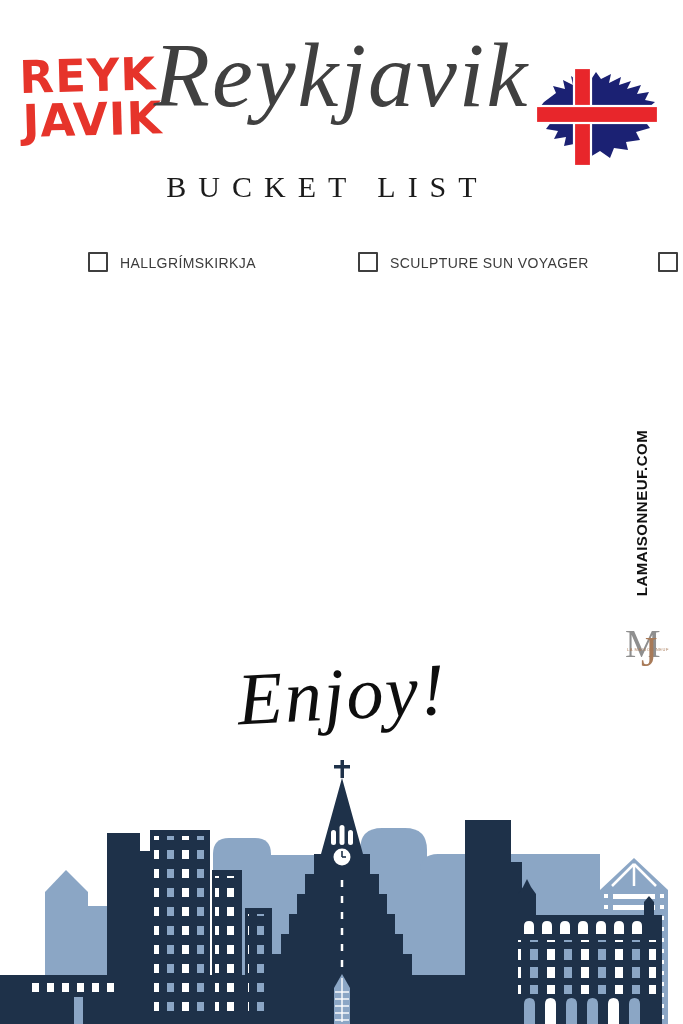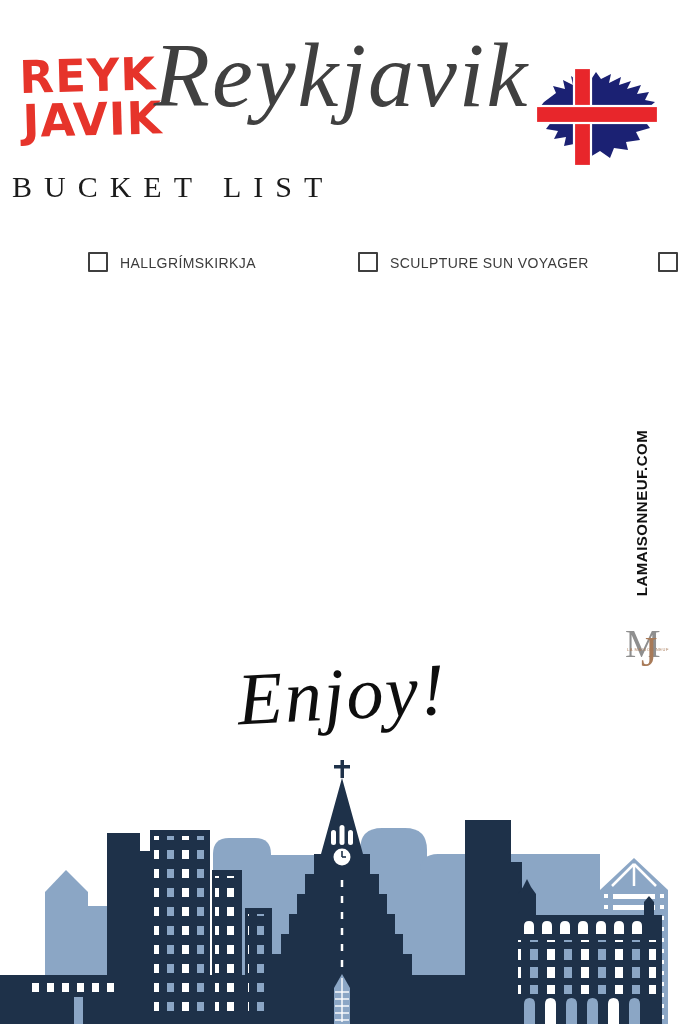--- a/index.html
+++ b/index.html
@@ -15,21 +15,21 @@
   }
   .logo-reyk .l1 { font-size:45px; display:block; }
   .logo-reyk .l2 { font-size:45px; display:block; margin-left:2px; }
 
   .script-title {
     position:absolute; left:50%; top:22px; transform:translateX(-50%);
     font-family:"Liberation Serif", serif; font-style:italic; font-weight:normal;
     font-size:92px; color:#404040; white-space:nowrap; letter-spacing:2px;
   }
   .bucket-sub {
-    position:absolute; left:0; right:40px; top:170px; text-align:left;
+    position:absolute; left:0; right:40px; top:170px; text-align:center;
     font-family:"Liberation Serif", serif; font-size:30px; color:#1b1b1b;
     letter-spacing:12px; text-indent:12px; white-space:nowrap;
   }
   .flag-wrap { position:absolute; left:534px; top:66px; width:126px; height:102px; }
 
   
   .checklist {
     position:absolute; left:88px; top:238px;
     display:grid; grid-template-columns:270px 300px; grid-auto-rows:48.6px;
     grid-auto-flow:column;

